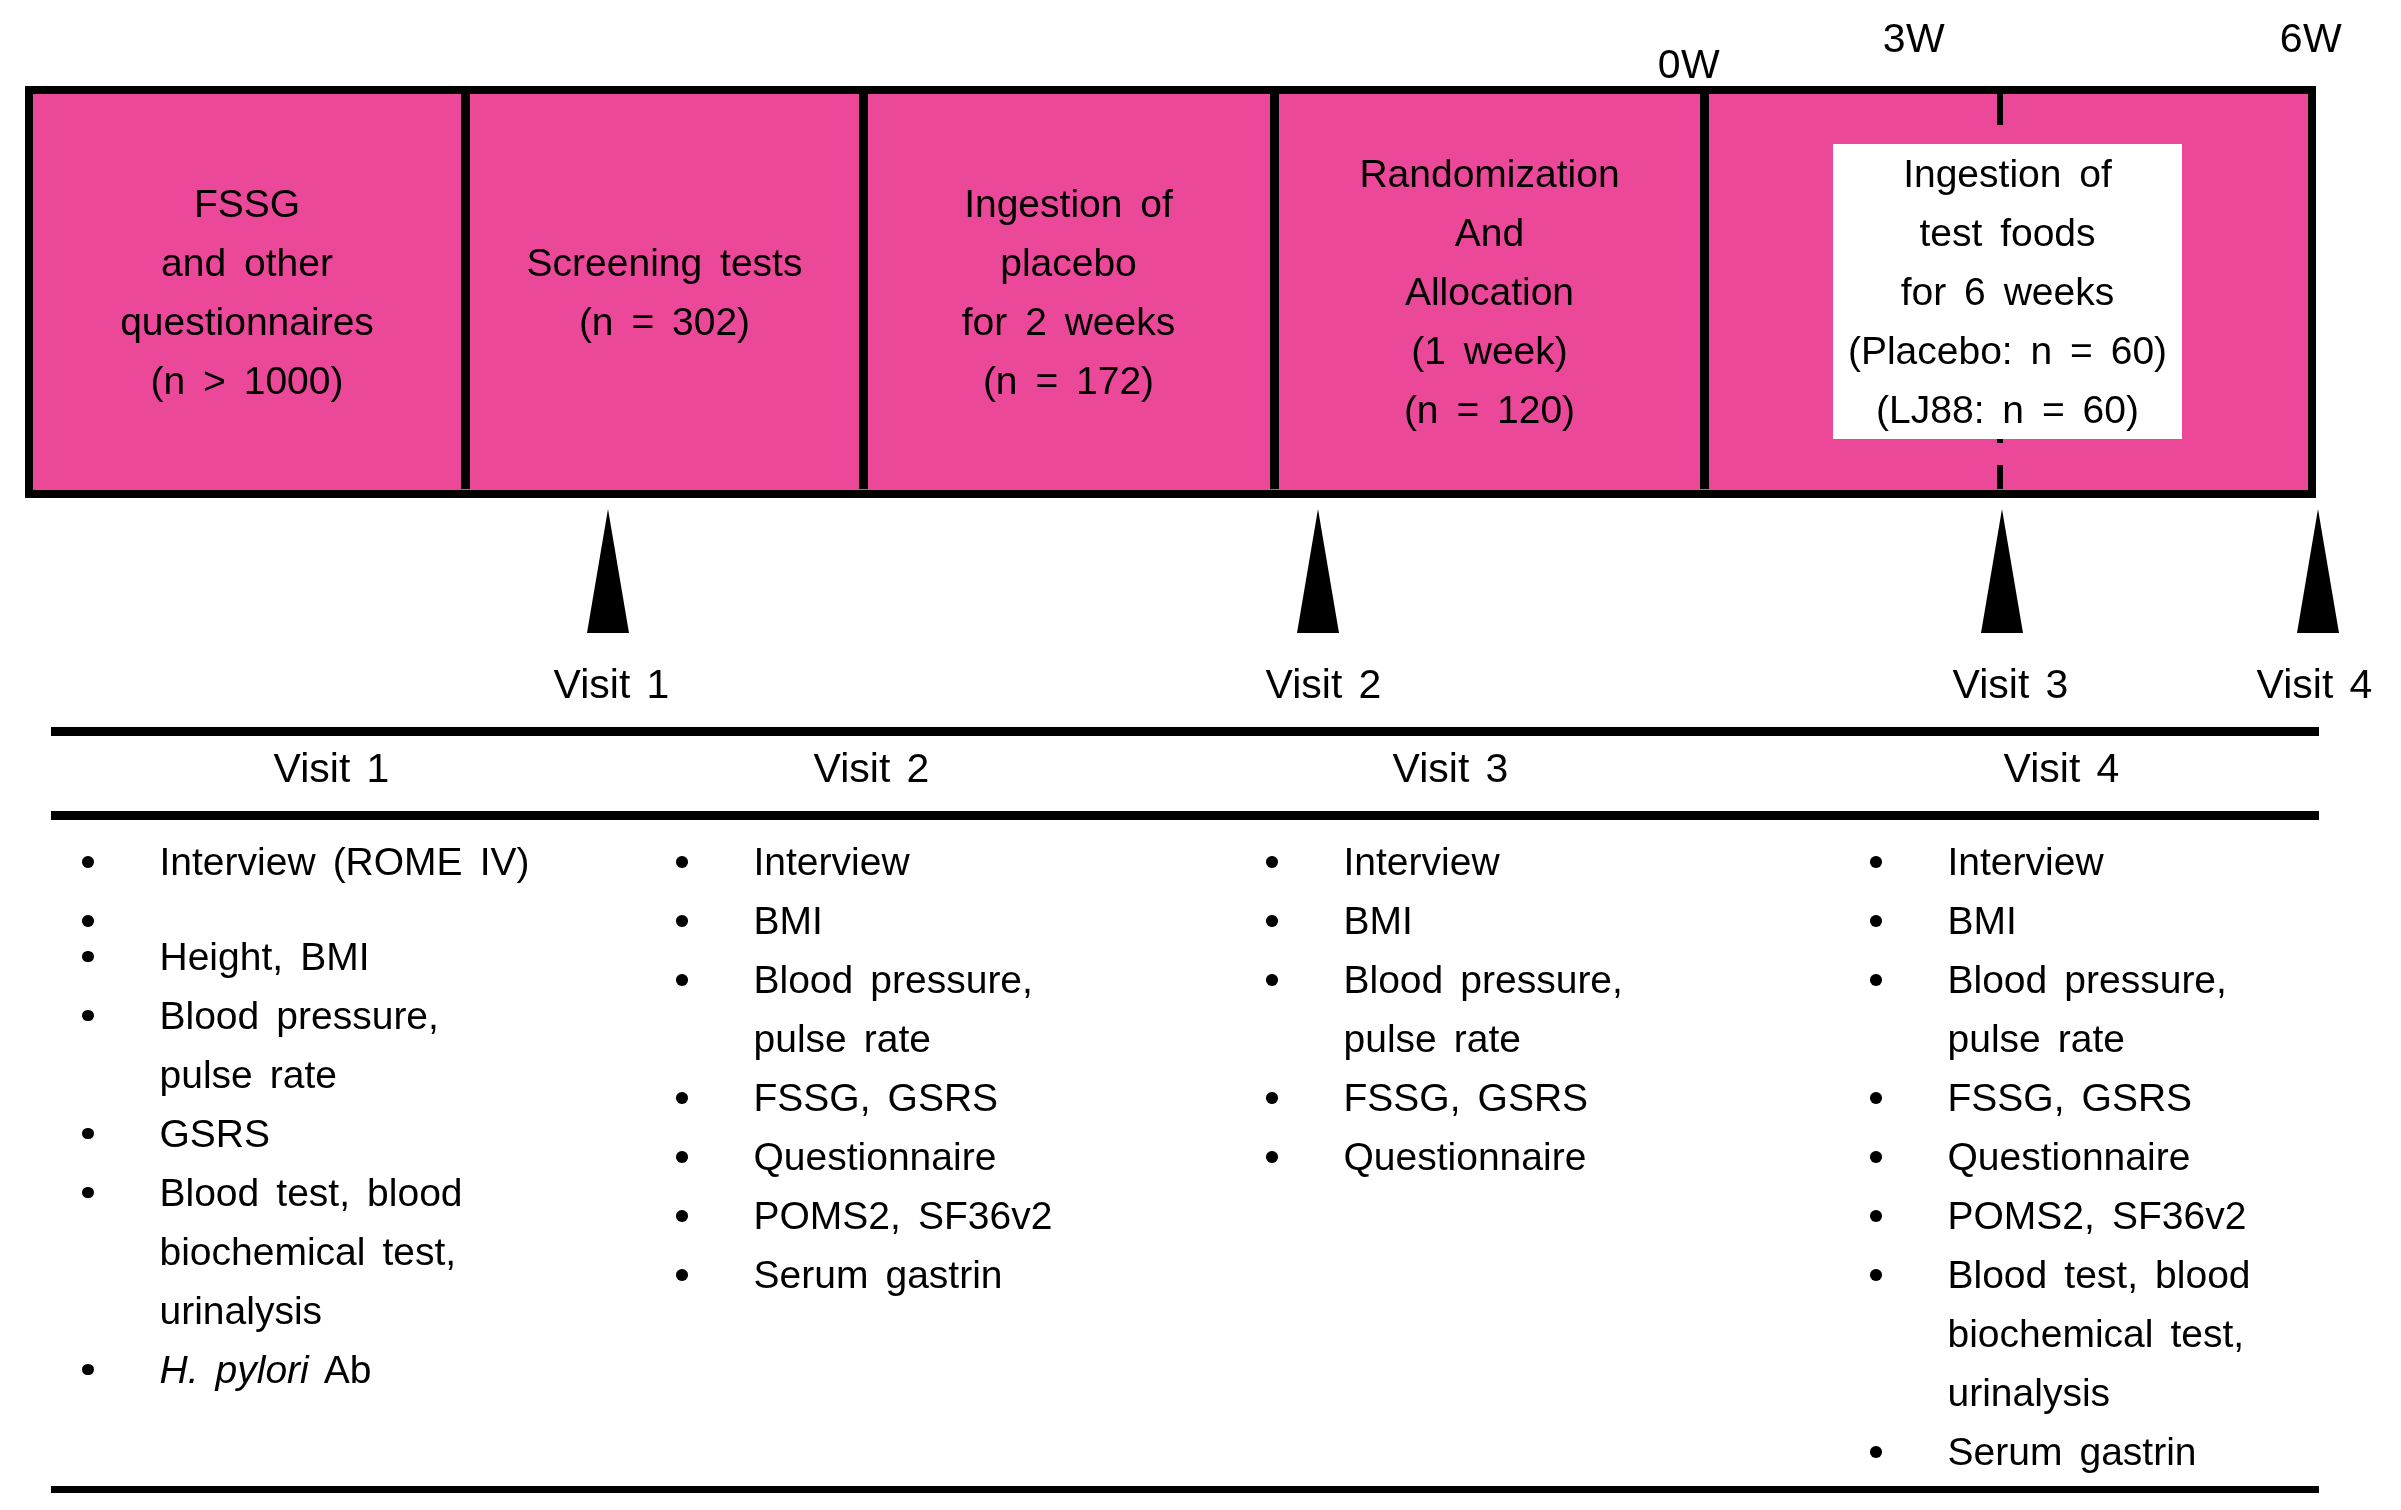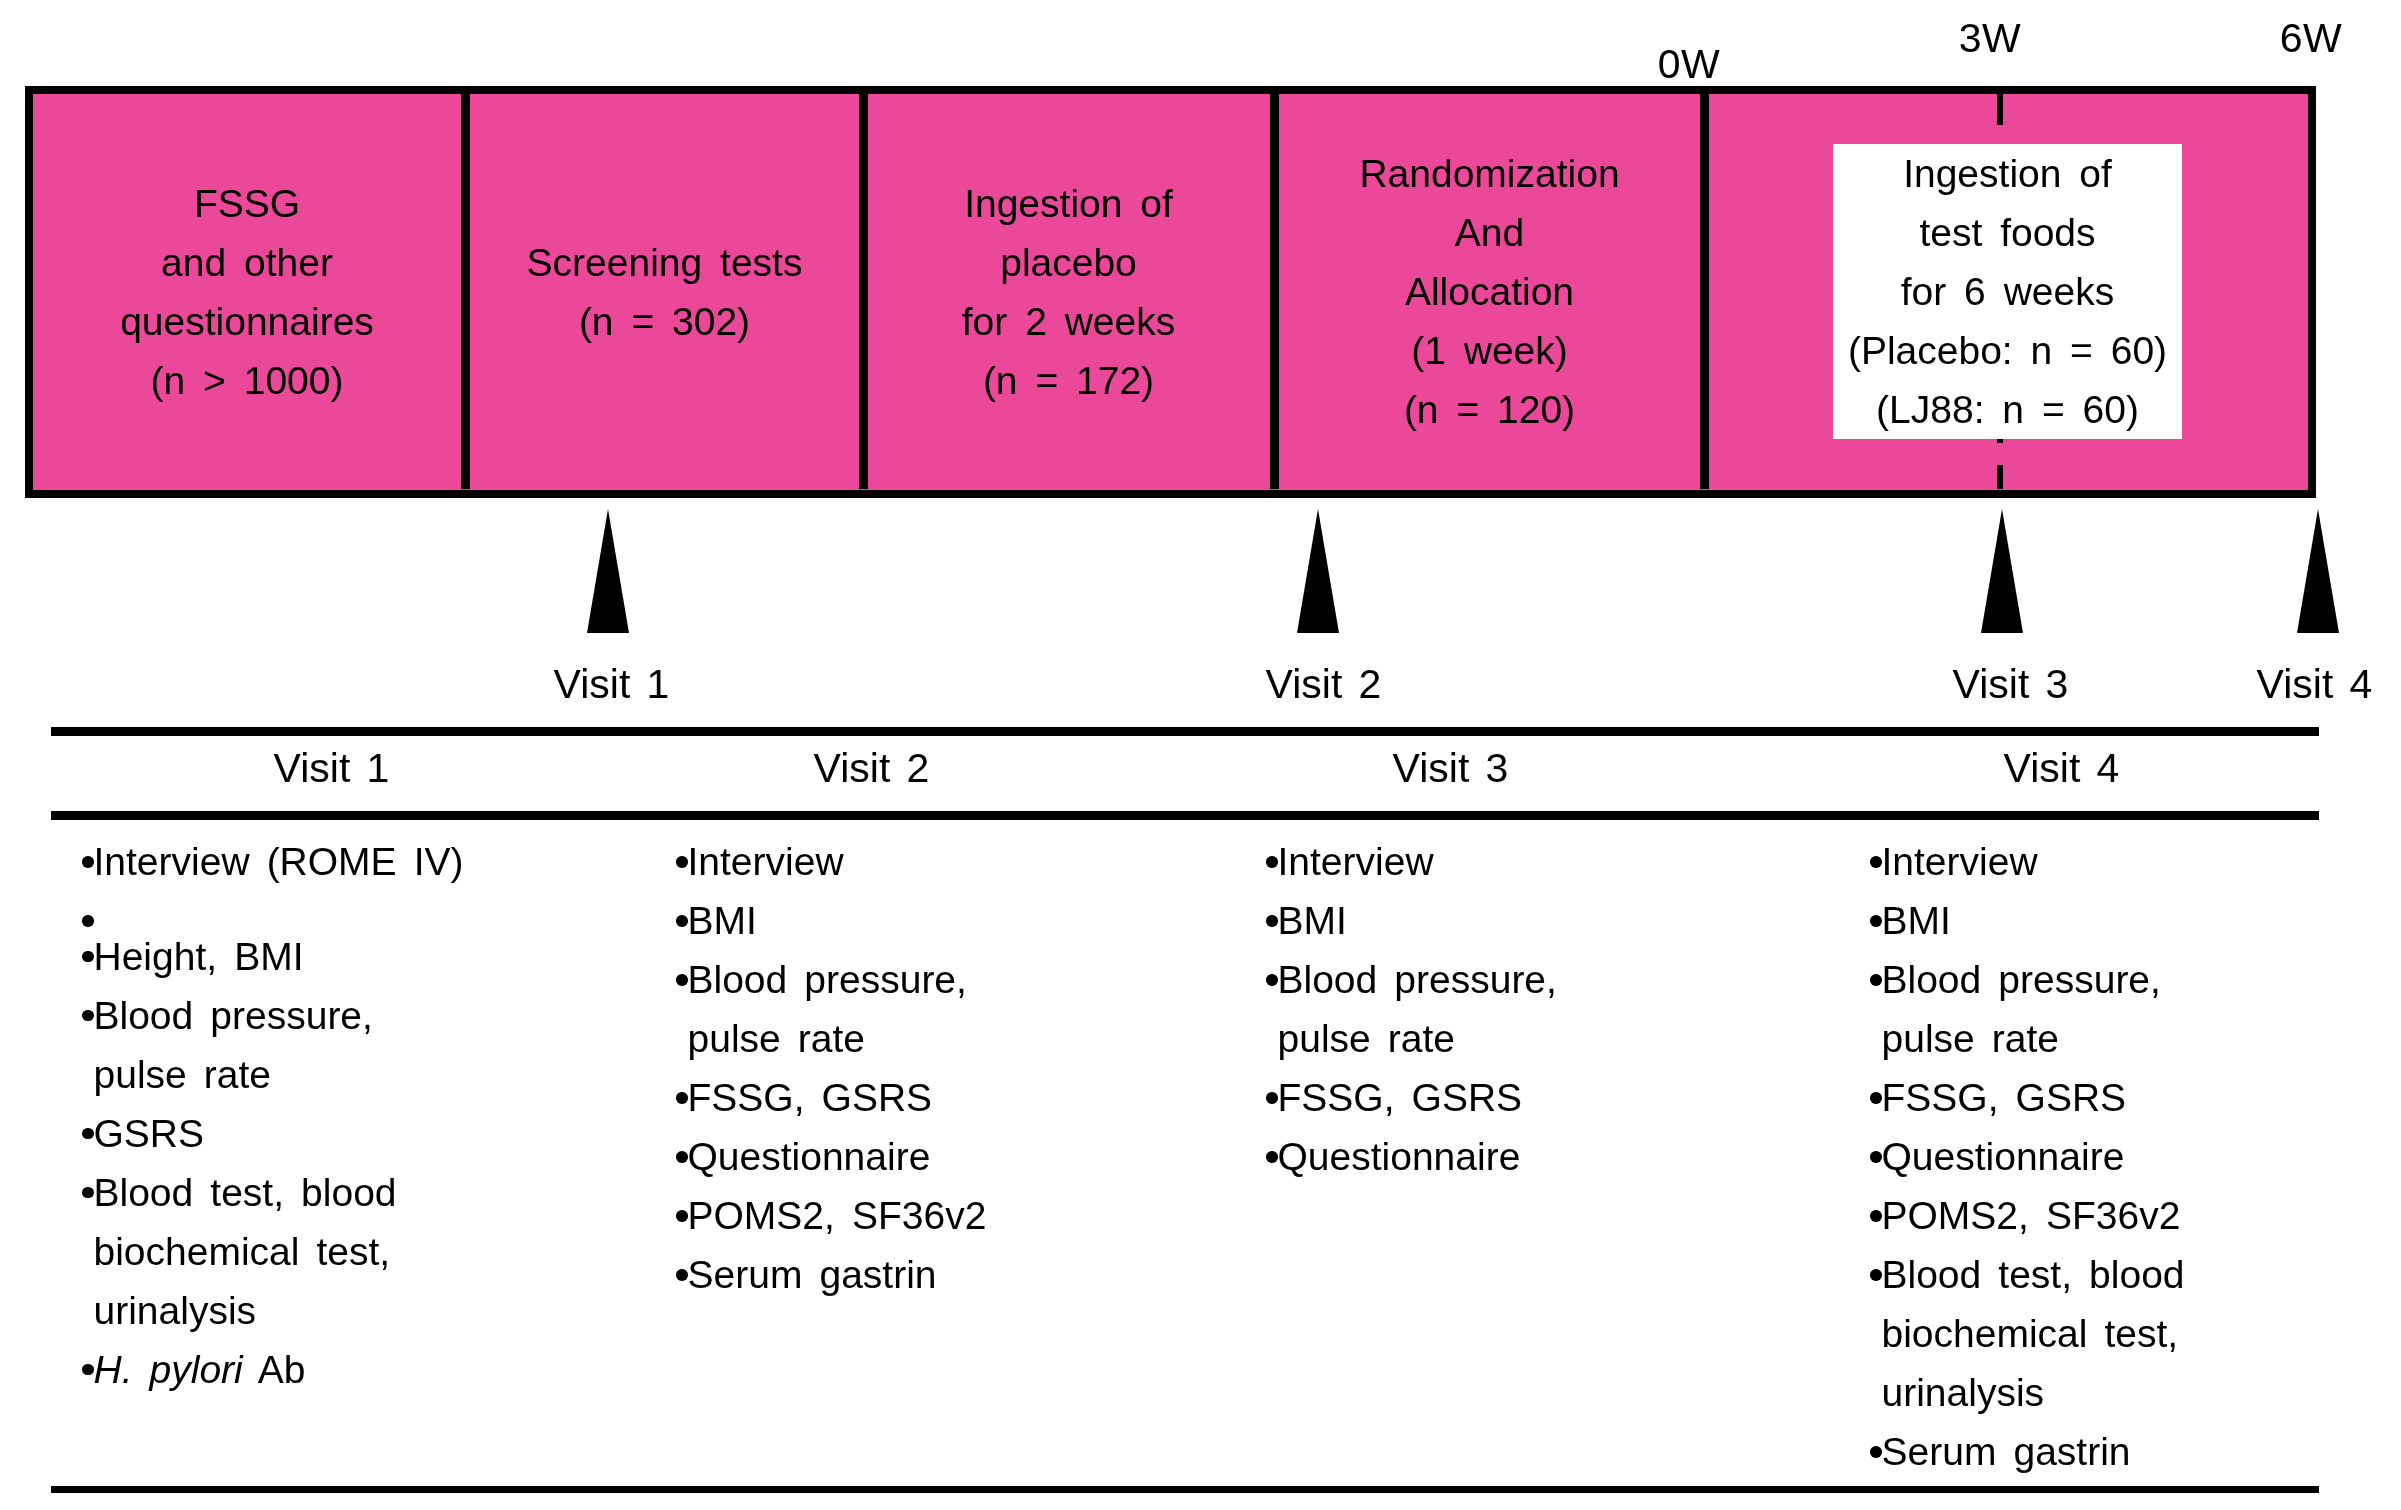--- a/index.html
+++ b/index.html
@@ -12,21 +12,21 @@
   }
 
   
   .wk {
     position: absolute; top: 15px; width: 216px;
     text-align: center;
     font-size: 41px; line-height: 47px;
     letter-spacing: 0.01em;
   }
   #wk-0 { left: 1581px; margin-top: 26px; }
-  #wk-3 { left: 1882px; }
+  #wk-3 { left: 1806px; }
   #wk-6 { left: 2203px; }
 
   
   .phase-row {
     position: absolute; left: 25px; top: 86px;
     width: 2291px; height: 412px;
     border: 8.8px solid #000;
     box-sizing: border-box;
     background: #ec4899;
   }
@@ -115,21 +115,21 @@
   .col li {
     display: flex; align-items: flex-start;
     font-size: 39px; line-height: 59px;
     word-spacing: 0.16em;
   }
   .dot {
     flex: 0 0 11.5px; width: 11.5px; height: 11.5px;
     border-radius: 50%; background: #000;
     margin-top: 24px;
   }
-  .txt { white-space: pre-line; }
+  .txt { white-space: pre-line; margin-left: 66px; }
   .ital { font-style: italic; }
 </style>
 </head>
 <body>
 
 <div class="wk" id="wk-0">0W</div>
 <div class="wk" id="wk-3">3W</div>
 <div class="wk" id="wk-6">6W</div>
 
 <div class="phase-row">

